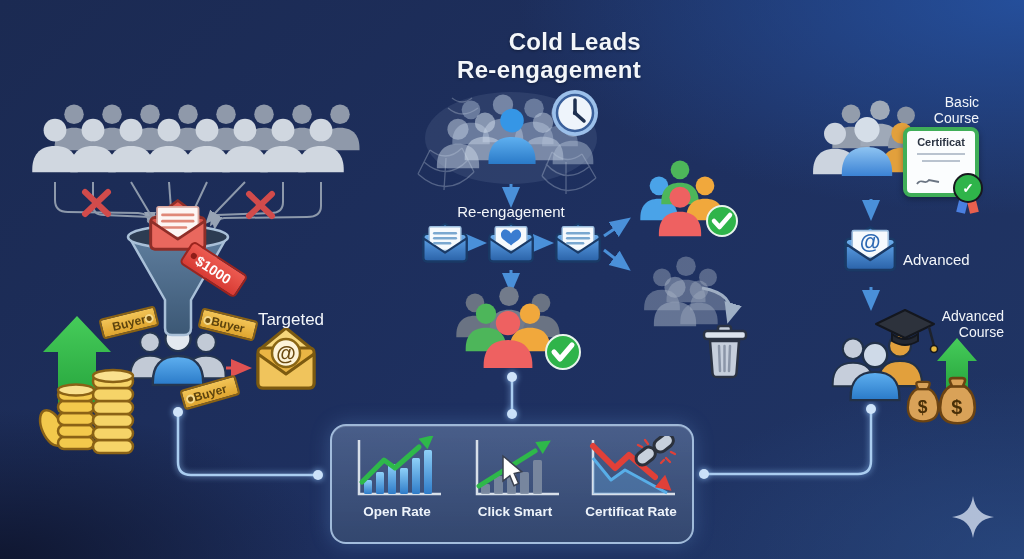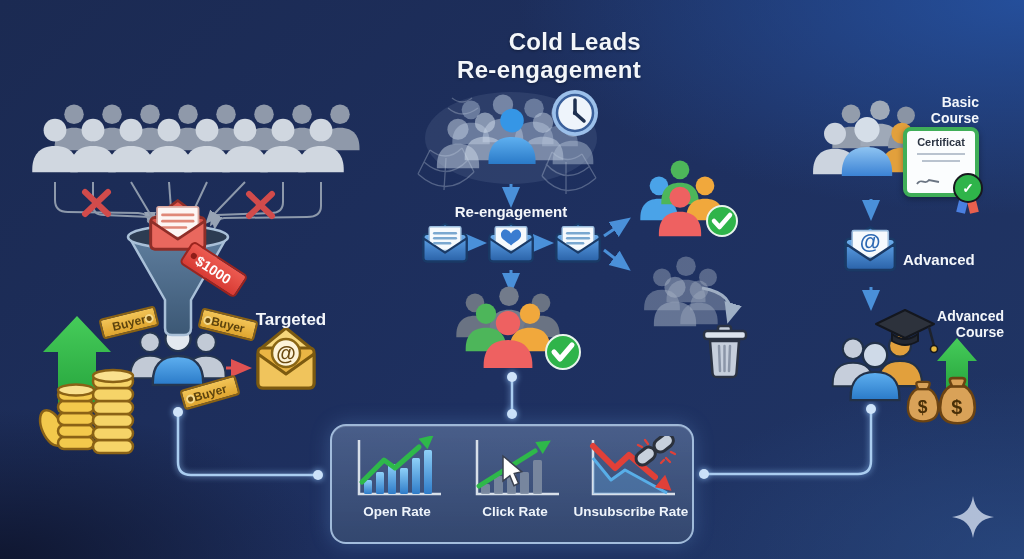--- a/index.html
+++ b/index.html
@@ -10,21 +10,21 @@
       radial-gradient(90% 70% at 100% 0%, rgba(38,84,165,.85) 0%, rgba(38,84,165,0) 55%),
       radial-gradient(60% 55% at 100% 100%, rgba(44,80,140,.6) 0%, rgba(44,80,140,0) 60%),
       radial-gradient(55% 45% at 0% 100%, rgba(14,20,44,.9) 0%, rgba(14,20,44,0) 60%),
       linear-gradient(135deg,#1b2a52 0%,#1e3060 55%,#203564 100%);
   }
   svg.layer{position:absolute;left:0;top:0;pointer-events:none;}
   .person{position:absolute;overflow:visible;aspect-ratio:1/1;}
   .label{position:absolute;color:#f3f6fa;text-align:center;line-height:1.15;}
   .title{font-size:25px;font-weight:700;letter-spacing:.3px;text-shadow:0 1px 3px rgba(0,0,0,.35);}
   .pre{white-space:pre-line;text-align:right;}
-  .small-label{font-size:15px;font-weight:700;}
+  .small-label{font-size:15px;font-weight:400;}
   .tag{
     position:absolute;width:58px;height:21px;border-radius:4px;
     background:linear-gradient(180deg,#f2c457,#dfa52e);
     border:2px solid #8a6214;color:#5c430e;font-size:12px;font-weight:700;
     display:flex;align-items:center;justify-content:center;box-sizing:border-box;
   }
   .tag::after{content:"";position:absolute;width:5px;height:5px;border-radius:50%;
     background:#6e4e10;box-shadow:0 0 0 2px #f4d98c;}
   .tag.h-left::after{left:4px;top:7px;}
   .tag.h-right::after{right:4px;top:7px;}
@@ -586,21 +586,21 @@
           <rect x="14" y="48" width="9" height="10" rx="1.5"></rect>
             <rect x="27" y="40" width="9" height="18" rx="1.5"></rect>
           <rect x="40" y="32" width="9" height="26" rx="1.5"></rect>
             <rect x="53" y="36" width="9" height="22" rx="1.5"></rect>
           <rect x="66" y="24" width="9" height="34" rx="1.5"></rect>
         </g>
         <path d="M12 50 L68 15" fill="none" stroke="#2eb84a" stroke-width="5" stroke-linecap="round"></path>
         <polygon points="0,-7 14,0 0,7" transform="translate(72,12) rotate(-32)" fill="#2eb84a"></polygon>
         <path d="M0 0 L15 12.5 L9 14 L12.5 22 L8.8 23.8 L5.5 15.8 L0 20 Z" transform="translate(36,20) scale(1.25)" fill="#ffffff" stroke="#3a4150" stroke-width="1.2"></path>
       </svg>
-      <div class="metric-label">Click Rate</div>
+      <div class="metric-label">Click Smart</div>
     </div>
     <div class="metric" style="left:240px">
       <svg width="96" height="66" viewBox="0 0 96 66">
         <path d="M10 4 L10 58 L92 58" fill="none" stroke="#d7dfe9" stroke-width="2.5"></path>
         <path d="M10 22 L28 44 L42 34 L84 57 L84 58 L10 58 Z" fill="rgba(100,170,230,.32)"></path>
         <path d="M10 22 L28 44 L42 34 L84 57" fill="none" stroke="#58aee8" stroke-width="3" stroke-linejoin="round"></path>
         <path d="M10 10 L32 32 L46 19 L72 41" fill="none" stroke="#e04038" stroke-width="6" stroke-linecap="round" stroke-linejoin="round"></path>
         <polygon points="0,-8 15,0 0,8" transform="translate(77,45) rotate(40)" fill="#e04038"></polygon>
         <g>
           <g fill="#c7d0dc" stroke="#2b313c" stroke-width="3">
@@ -609,17 +609,17 @@
           </g>
           <g stroke="#e04038" stroke-width="2.3" stroke-linecap="round">
             <path d="M62 4 L65 8"></path>
               <path d="M55 9 L59 11"></path>
               <path d="M83 22 L87 26"></path>
               <path d="M78 27 L81 24"></path>
               <path d="M88 16 L92 18"></path>
           </g>
         </g>
       </svg>
-      <div class="metric-label">Unsubscribe Rate</div>
+      <div class="metric-label">Certificat Rate</div>
     </div>
   </div>
 
 </div>
 
 </body></html>

